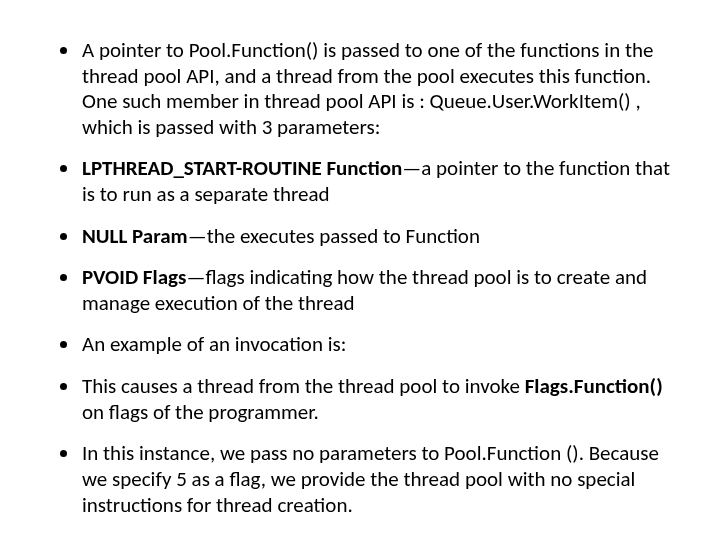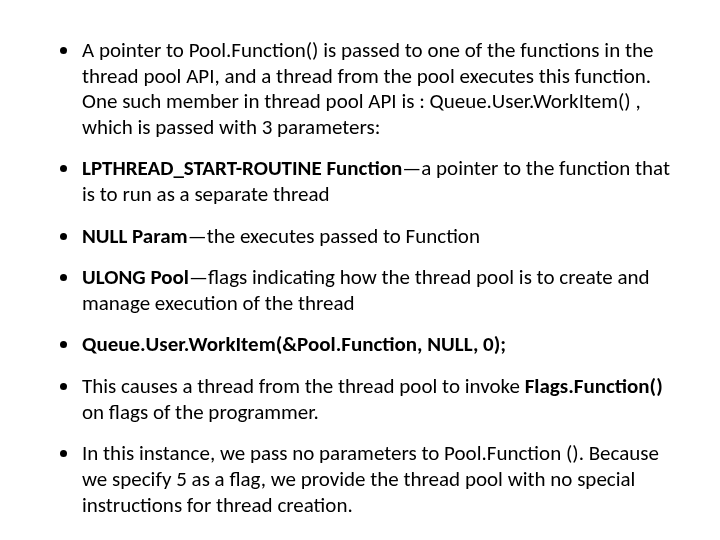--- a/index.html
+++ b/index.html
@@ -43,25 +43,25 @@
 
     <li>
       <span> </span><span class="b">LPTHREAD_START-ROUTINE Function</span><span>—a pointer to the function that is to run as a separate thread</span>
     </li>
 
     <li>
       <span class="b">NULL Param</span><span>—the executes passed to Function</span>
     </li>
 
     <li>
-      <span> </span><span class="b">ULONG Pool</span><span>—flags indicating how the thread pool is to create and manage execution of the thread</span>
+      <span> </span><span class="b">PVOID Flags</span><span>—flags indicating how the thread pool is to create and manage execution of the thread</span>
     </li>
 
     <li>
-      <span class="cont b">Queue.User.WorkItem(&amp;Pool.Function, NULL, 0);</span>
+      <span>An example of an invocation is:</span>
     </li>
 
     <li>
       <span>This causes a thread from the thread pool to invoke </span><span class="b">Flags.Function()</span><span> on flags of the programmer.</span>
     </li>
 
     <li>
       <span>In this instance, we pass no parameters to Pool.Function (). Because we specify 5 as a flag, we provide the thread pool with no special instructions for thread creation.</span>
     </li>
 

